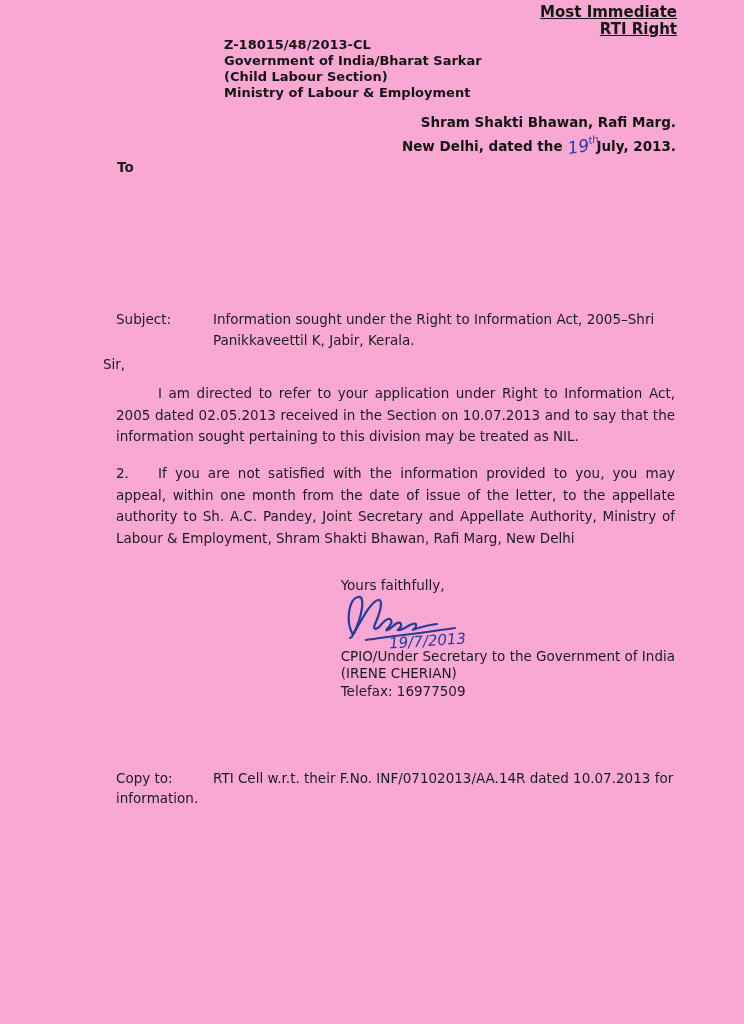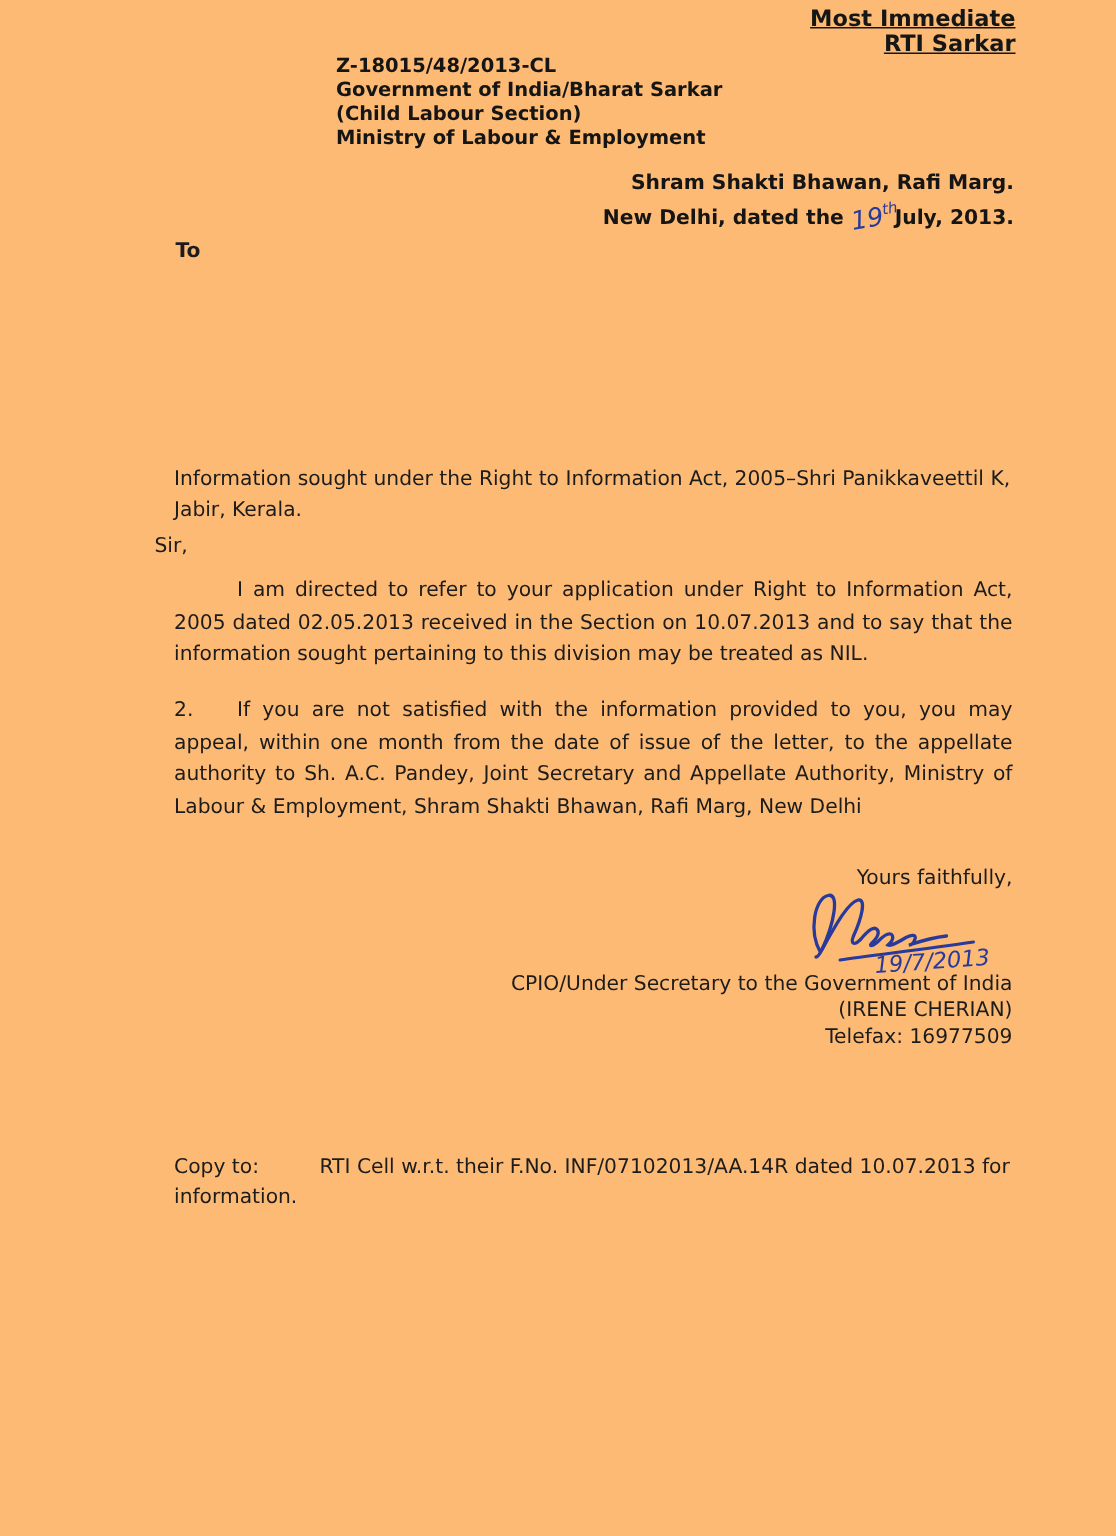--- a/index.html
+++ b/index.html
@@ -1,18 +1,18 @@
 <!DOCTYPE html>
 <html><head>
 <meta charset="utf-8">
 <style>
   html,body { margin:0; padding:0; background:#e8e8e8; }
   .page {
     position:relative; width:744px; height:1024px; margin:0 auto;
-    background:#fdba74; overflow:hidden;
+    background:#f9a8d4; overflow:hidden;
     font-family:"DejaVu Sans", sans-serif; color:#1c1c1c;
   }
   
   .tags { position:absolute; top:4px; right:67px; text-align:right;
           font-weight:bold; font-size:15px; line-height:17px; color:#161616; }
   .tags div { text-decoration:underline; }
 
   
   .letterhead { position:absolute; top:37px; left:224px; width:360px;
                 font-weight:bold; font-size:13px;
@@ -36,58 +36,59 @@
   .subject .label { width:97px; flex:none; }
   .subject .text  { flex:1; }
 
   .sir { position:absolute; top:356px; left:103px; font-size:13.5px; }
 
   .para { font-size:13.5px; line-height:21.6px; text-align:justify; }
   .para1 { position:absolute; top:383px; left:116px; width:559px; text-indent:42px; }
   .para2 { position:absolute; top:463px; left:116px; width:559px; }
   .pnum  { display:inline-block; width:42px; text-indent:0; }
 
-  .closing { position:absolute; top:577px; right:69px; text-align:right;
+  .closing { position:absolute; top:577px; right:69px; text-align:left;
              font-size:13.5px; line-height:17.5px; }
   .sig { display:inline-block; margin:-4px -32px -1px 0; vertical-align:top; }
   .ink { fill:none; stroke:#283a9b; stroke-width:2.2; stroke-linecap:round; }
   .ink-thin { fill:none; stroke:#283a9b; stroke-width:2; stroke-linecap:round; }
   .ink-text { fill:#283a9b; font-style:italic; font-size:15px;
               font-family:"DejaVu Sans", sans-serif; }
 
   .copy { position:absolute; top:769px; left:116px; width:568px;
           font-size:13.5px; line-height:19.5px; }
   .copy .label { display:inline-block; width:97px; }
 </style>
 </head>
 <body>
 
 <div class="page">
 
   <div class="tags">
     <div>Most Immediate</div>
-    <div>RTI Sarkar</div>
+    <div>RTI Right</div>
   </div>
 
   <div class="letterhead">
     <div>Z-18015/48/2013-CL</div>
     <div>Government of India/Bharat Sarkar</div>
     <div>(Child Labour Section)</div>
     <div>Ministry of Labour &amp; Employment</div>
   </div>
 
   <div class="dateline">
     <div>Shram Shakti Bhawan, Rafi Marg.</div>
     <div><span>New Delhi, dated the</span><span class="hand-day"><span>19</span><sup>th</sup></span><span>July, 2013.</span></div>
   </div>
 
   <div class="to-label">To</div>
 
 
   <div class="subject">
+    <span class="label">Subject:</span>
     <span class="text">Information sought under the Right to Information Act, 2005–Shri Panikkaveettil K, Jabir, Kerala.</span>
   </div>
 
   <div class="sir">Sir,</div>
 
   <div class="para para1">I am directed to refer to your application under Right to Information Act, 2005 dated 02.05.2013 received in the Section on 10.07.2013 and to say that the information sought pertaining to this division may be treated as NIL.</div>
 
   <div class="para para2"><span class="pnum">2.</span><span>If you are not satisfied with the information provided to you, you may appeal, within one month from the date of issue of the letter, to the appellate authority to Sh. A.C. Pandey, Joint Secretary and Appellate Authority, Ministry of Labour &amp; Employment, Shram Shakti Bhawan, Rafi Marg, New Delhi</span></div>
 
   <div class="closing">

